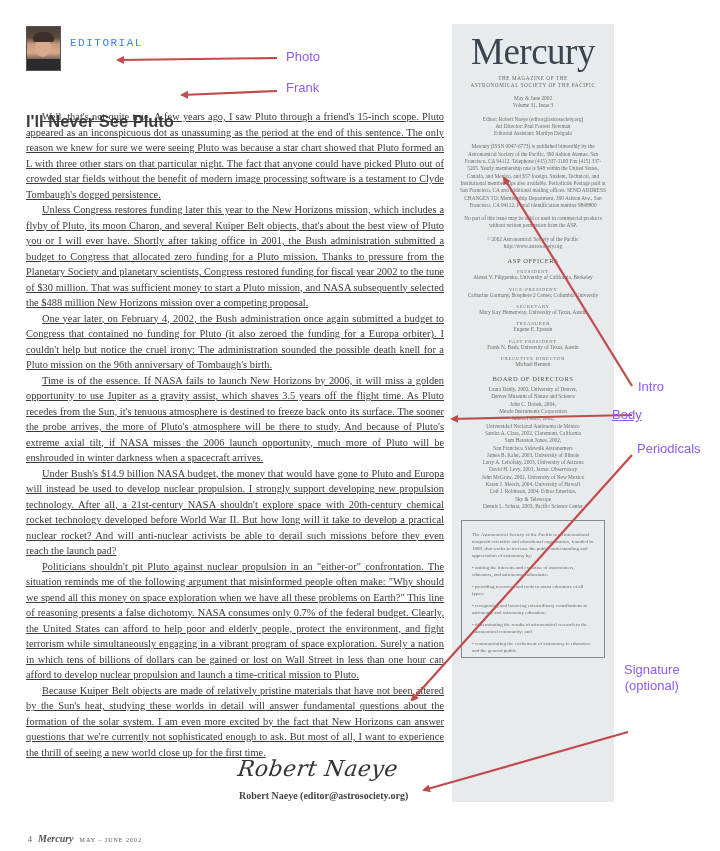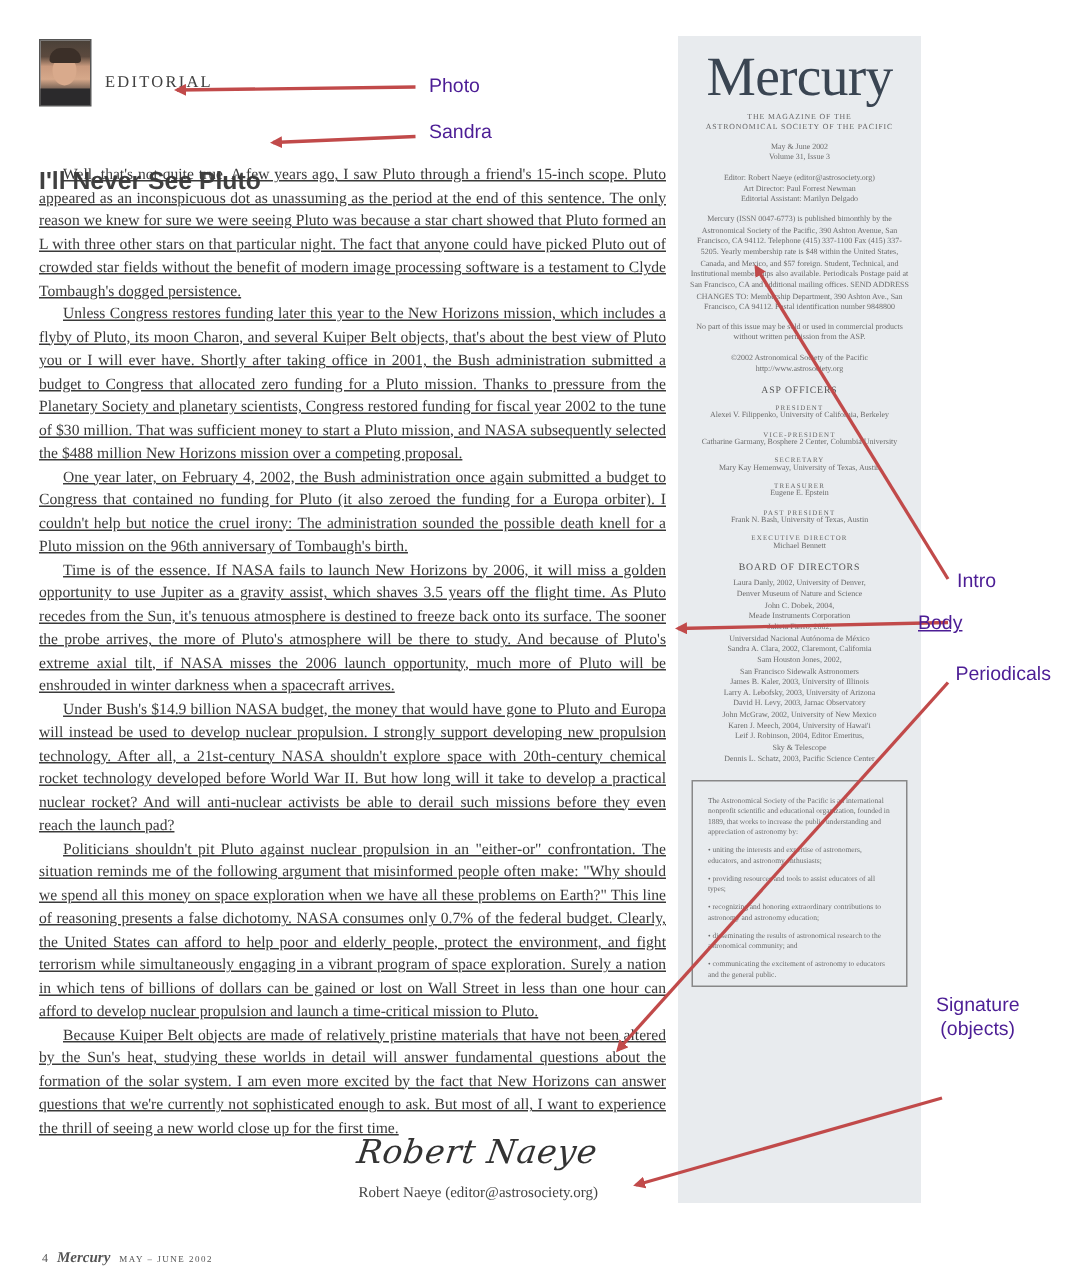--- a/index.html
+++ b/index.html
@@ -6,49 +6,49 @@
   body { width:720px; height:851px; background:#ffffff; position:relative; overflow:hidden;
          font-family:"Liberation Serif", "DejaVu Serif", serif; color:#333; }
   .photo { position:absolute; left:26px; top:26px; width:33px; height:43px;
            background:linear-gradient(180deg,#4a4038 0%,#5c4a3e 25%,#c99a7e 40%,#d6a88a 60%,#3a3634 85%,#2d2a28 100%);
            border:1px solid #555; }
   .photo .face { position:absolute; left:8px; top:10px; width:16px; height:20px; border-radius:50%;
                  background:#d9aa8c; }
   .photo .hair { position:absolute; left:6px; top:5px; width:21px; height:10px; border-radius:10px 10px 3px 3px;
                  background:#3b2f28; }
   .photo .shirt { position:absolute; left:0; bottom:0; width:33px; height:11px; background:#2b2a2c; }
-  .editorial { position:absolute; left:70px; top:34px; font-size:15px; letter-spacing:1.5px; color:#404040;
-               font-variant:small-caps; font-family:Liberation Serif, serif;margin-top:12px; }
+  .editorial { position:absolute; left:70px; top:34px; font-size:15px; letter-spacing:1.5px; color:#3b82f6;
+               font-variant:small-caps; font-family:Liberation Mono, monospace; }
   .title { position:absolute; left:26px; top:83px; font-family:"Liberation Sans", sans-serif;
            font-weight:bold; font-size:16.5px; color:#404040;margin-top:29px; }
   .article { position:absolute; left:26px; top:109px; width:418px; font-size:10.4px; line-height:15.5px;
              text-align:justify; color:#3a3a3a;text-decoration:underline; }
   .article p { margin:0; text-indent:16px; }
   .sig-script { position:absolute; left:238px; top:756px; font-family:"DejaVu Serif", serif; font-style:italic;
                 font-size:22px; color:#333; transform:skewX(-8deg); letter-spacing:0.5px; }
-  .sig-name { position:absolute; left:239px; top:790px; font-size:10px; color:#444; }
+  .sig-name { position:absolute; left:239px; top:790px; font-size:10px; color:#444;font-weight:bold; }
   .footer { position:absolute; left:28px; top:833px; font-size:8px; color:#555; }
   .footer .mag { font-style:italic; font-weight:bold; font-size:10px; margin:0 4px; }
   .footer .date { font-size:6px; letter-spacing:1px; }
 
   .sidebar { position:absolute; left:452px; top:24px; width:162px; height:778px; background:#e8ebee;
              text-align:center; color:#666; }
   .masthead { font-family:"Liberation Serif", serif; font-size:37px; color:#3a4552; margin-top:8px;
               letter-spacing:-0.5px; line-height:40px; }
   .sb-sub { font-size:5.2px; letter-spacing:0.6px; line-height:7px; margin-top:3px; color:#666; }
   .sb-small { font-size:5.3px; line-height:7.3px; color:#6b6b6b; padding:0 8px; }
   .sb-block { margin-top:6px; }
   .sb-head { font-size:6.5px; letter-spacing:0.6px; color:#555; margin-top:7px; }
   .sb-role { font-size:4.6px; letter-spacing:0.8px; color:#666; margin-top:5px; }
   .sb-box { margin:10px 9px 0 9px; border:1.5px solid #888; padding:10px 10px 12px 10px; text-align:left;
             font-size:5px; line-height:7px; color:#6b6b6b; height:138px; box-sizing:border-box; }
   .sb-box li { list-style:none; margin-top:5px; }
   .sb-box ul { margin:0; padding:0; }
 
-  .annot { position:absolute; font-family:"Liberation Sans", sans-serif; font-size:13px; color:#4c1d95; }
+  .annot { position:absolute; font-family:"Liberation Sans", sans-serif; font-size:13px; color:#8b5cf6; }
   svg.arrows { position:absolute; left:0; top:0; width:720px; height:851px; pointer-events:none; }
 </style>
 </head>
 <body>
 
 <div class="photo">
   <div class="shirt"></div>
   <div class="face"></div>
   <div class="hair"></div>
 </div>
@@ -155,20 +155,20 @@
     <line x1="277" y1="58" x2="118" y2="60" marker-end="url(#ah)"></line>
     <line x1="277" y1="91" x2="182" y2="95" marker-end="url(#ah)"></line>
     <line x1="632" y1="386" x2="504" y2="178" marker-end="url(#ah)"></line>
     <line x1="632" y1="415" x2="452" y2="419" marker-end="url(#ah)"></line>
     <line x1="632" y1="455" x2="412" y2="700" marker-end="url(#ah)"></line>
     <line x1="628" y1="732" x2="424" y2="790" marker-end="url(#ah)"></line>
   </g>
 </svg>
 
 <div class="annot" style="left:286px;top:49px;">Photo</div>
-<div class="annot" style="left:286px;top:80px;">Sandra</div>
+<div class="annot" style="left:286px;top:80px;">Frank</div>
 <div class="annot" style="left:638px;top:379px;">Intro</div>
 <div class="annot" style="left:612px;top:407px;text-decoration:underline;">Body</div>
 <div class="annot" style="left:637px;top:441px;">Periodicals</div>
 <div class="annot" style="left:624px;top:662px;line-height:16px;text-align:center;">
   <div>Signature</div>
-  <div>(objects)</div>
+  <div>(optional)</div>
 </div>
 
 </body></html>

